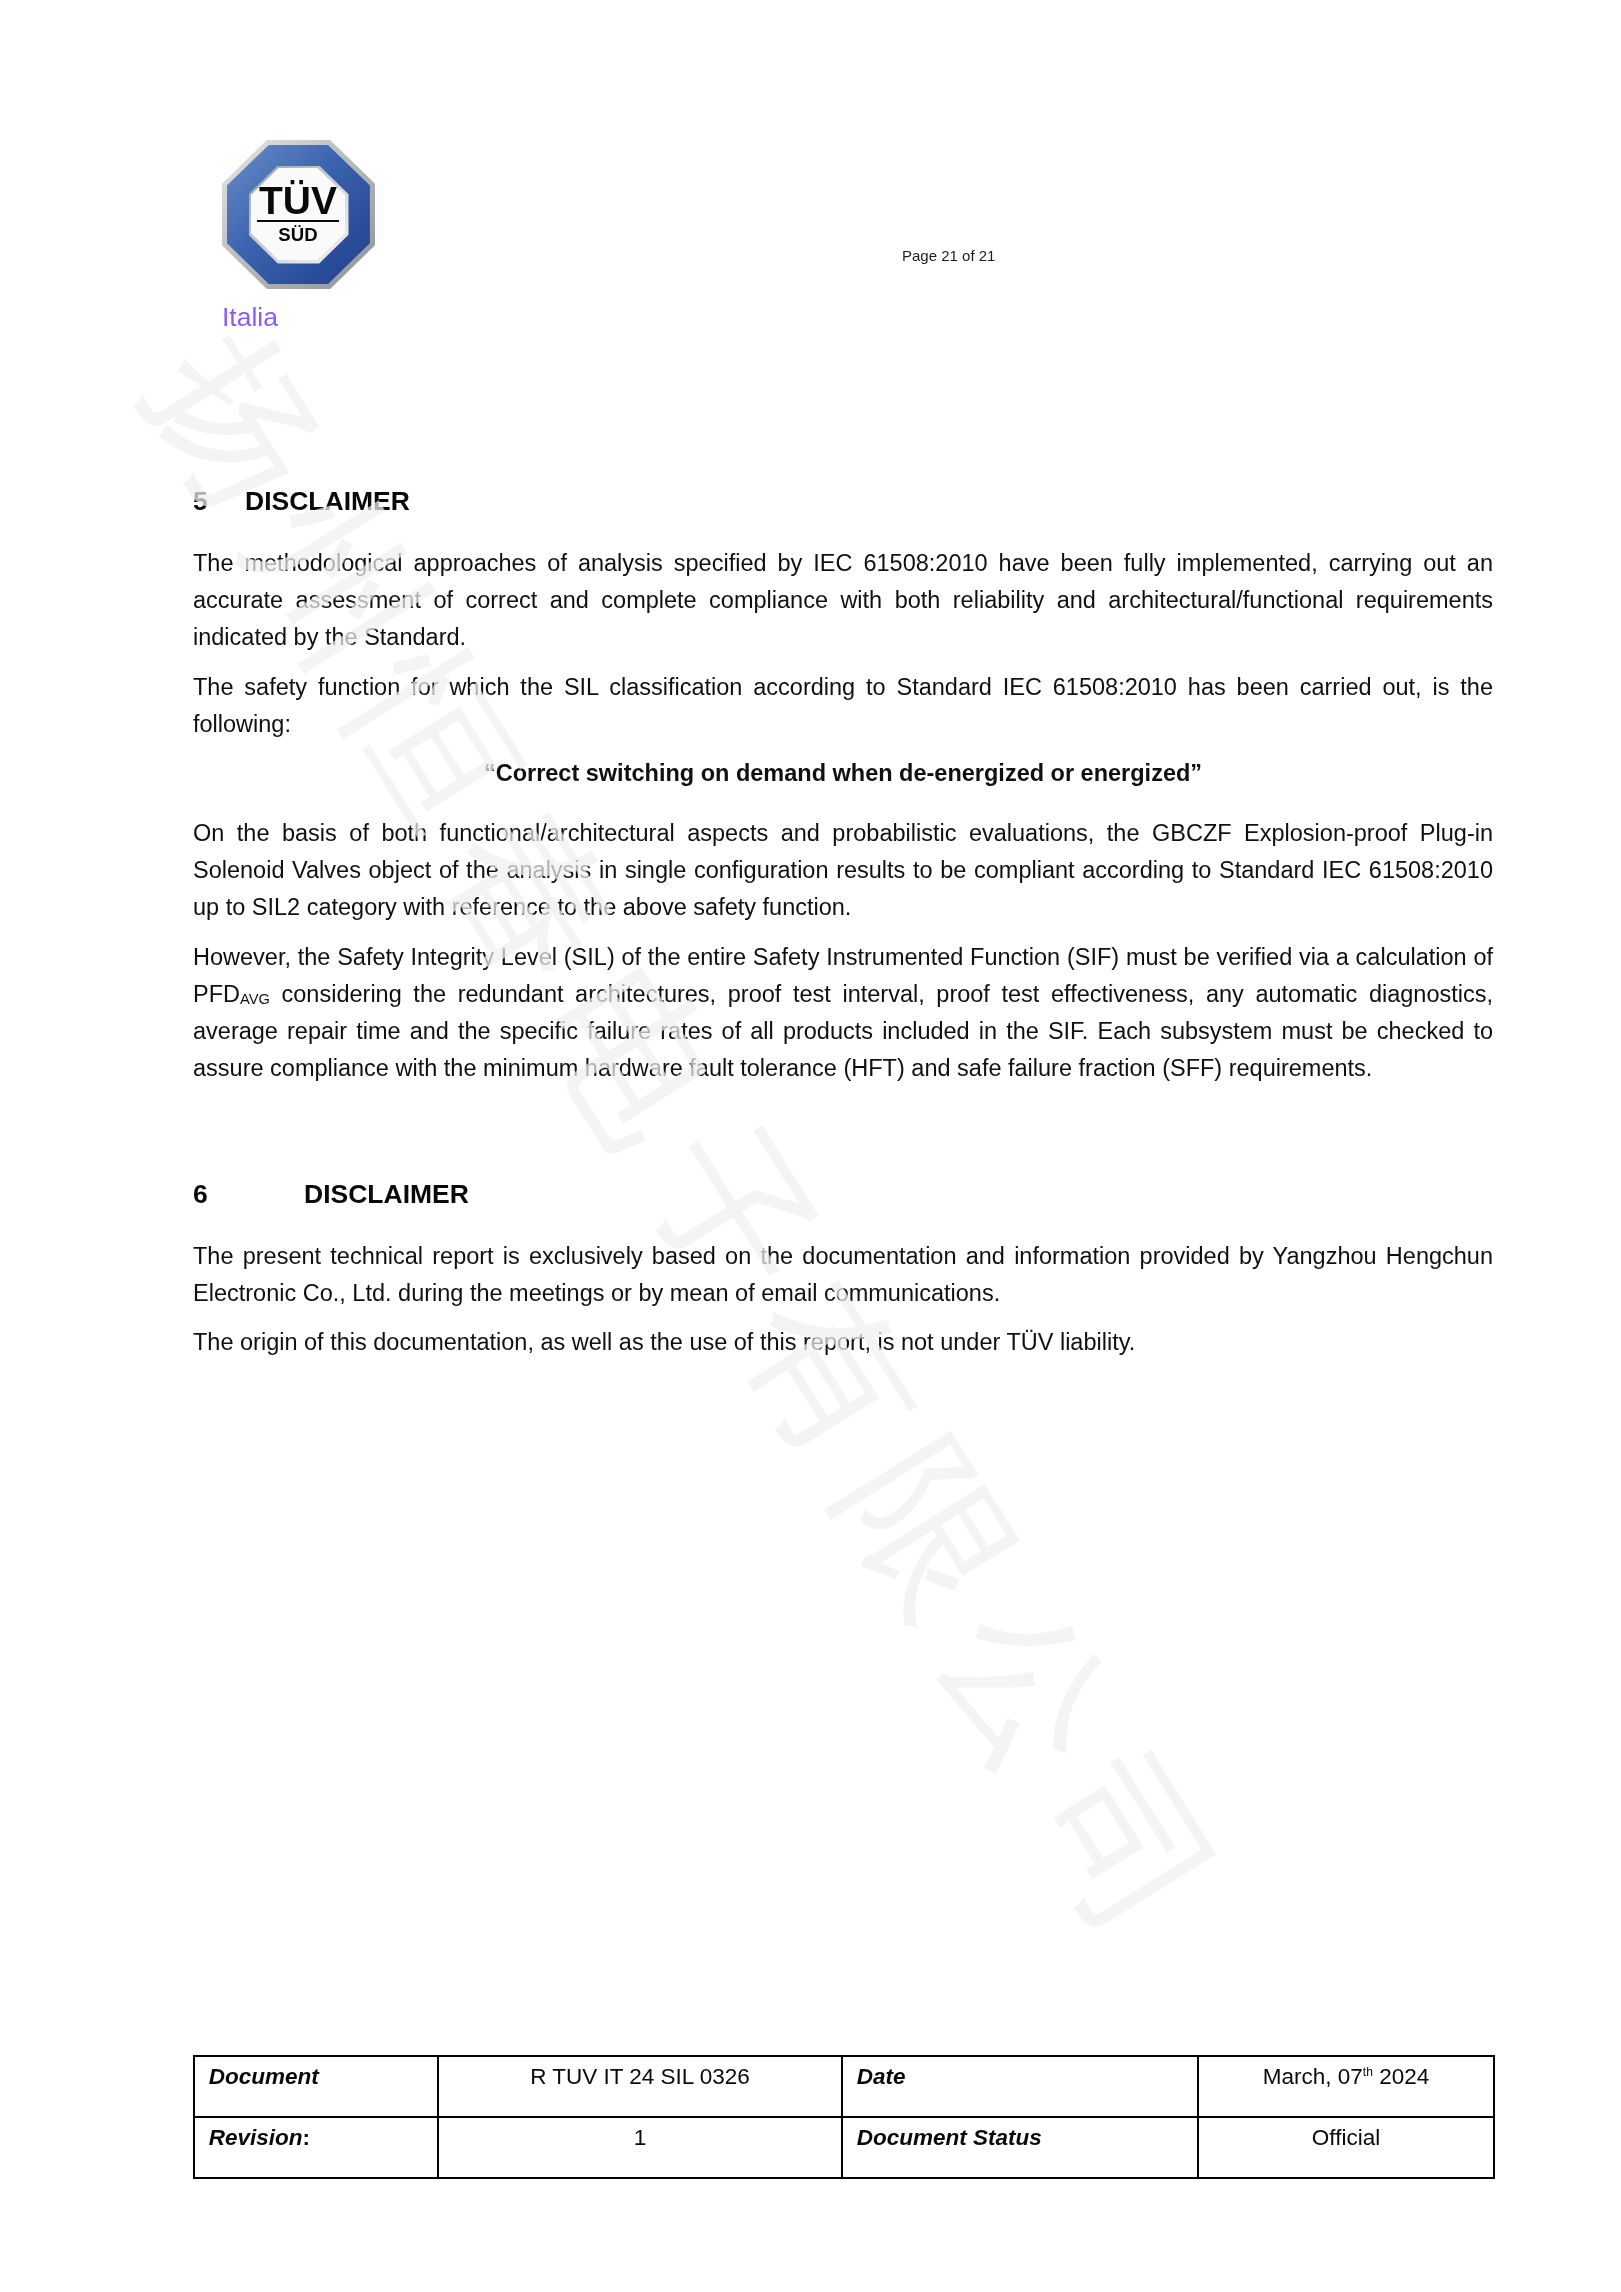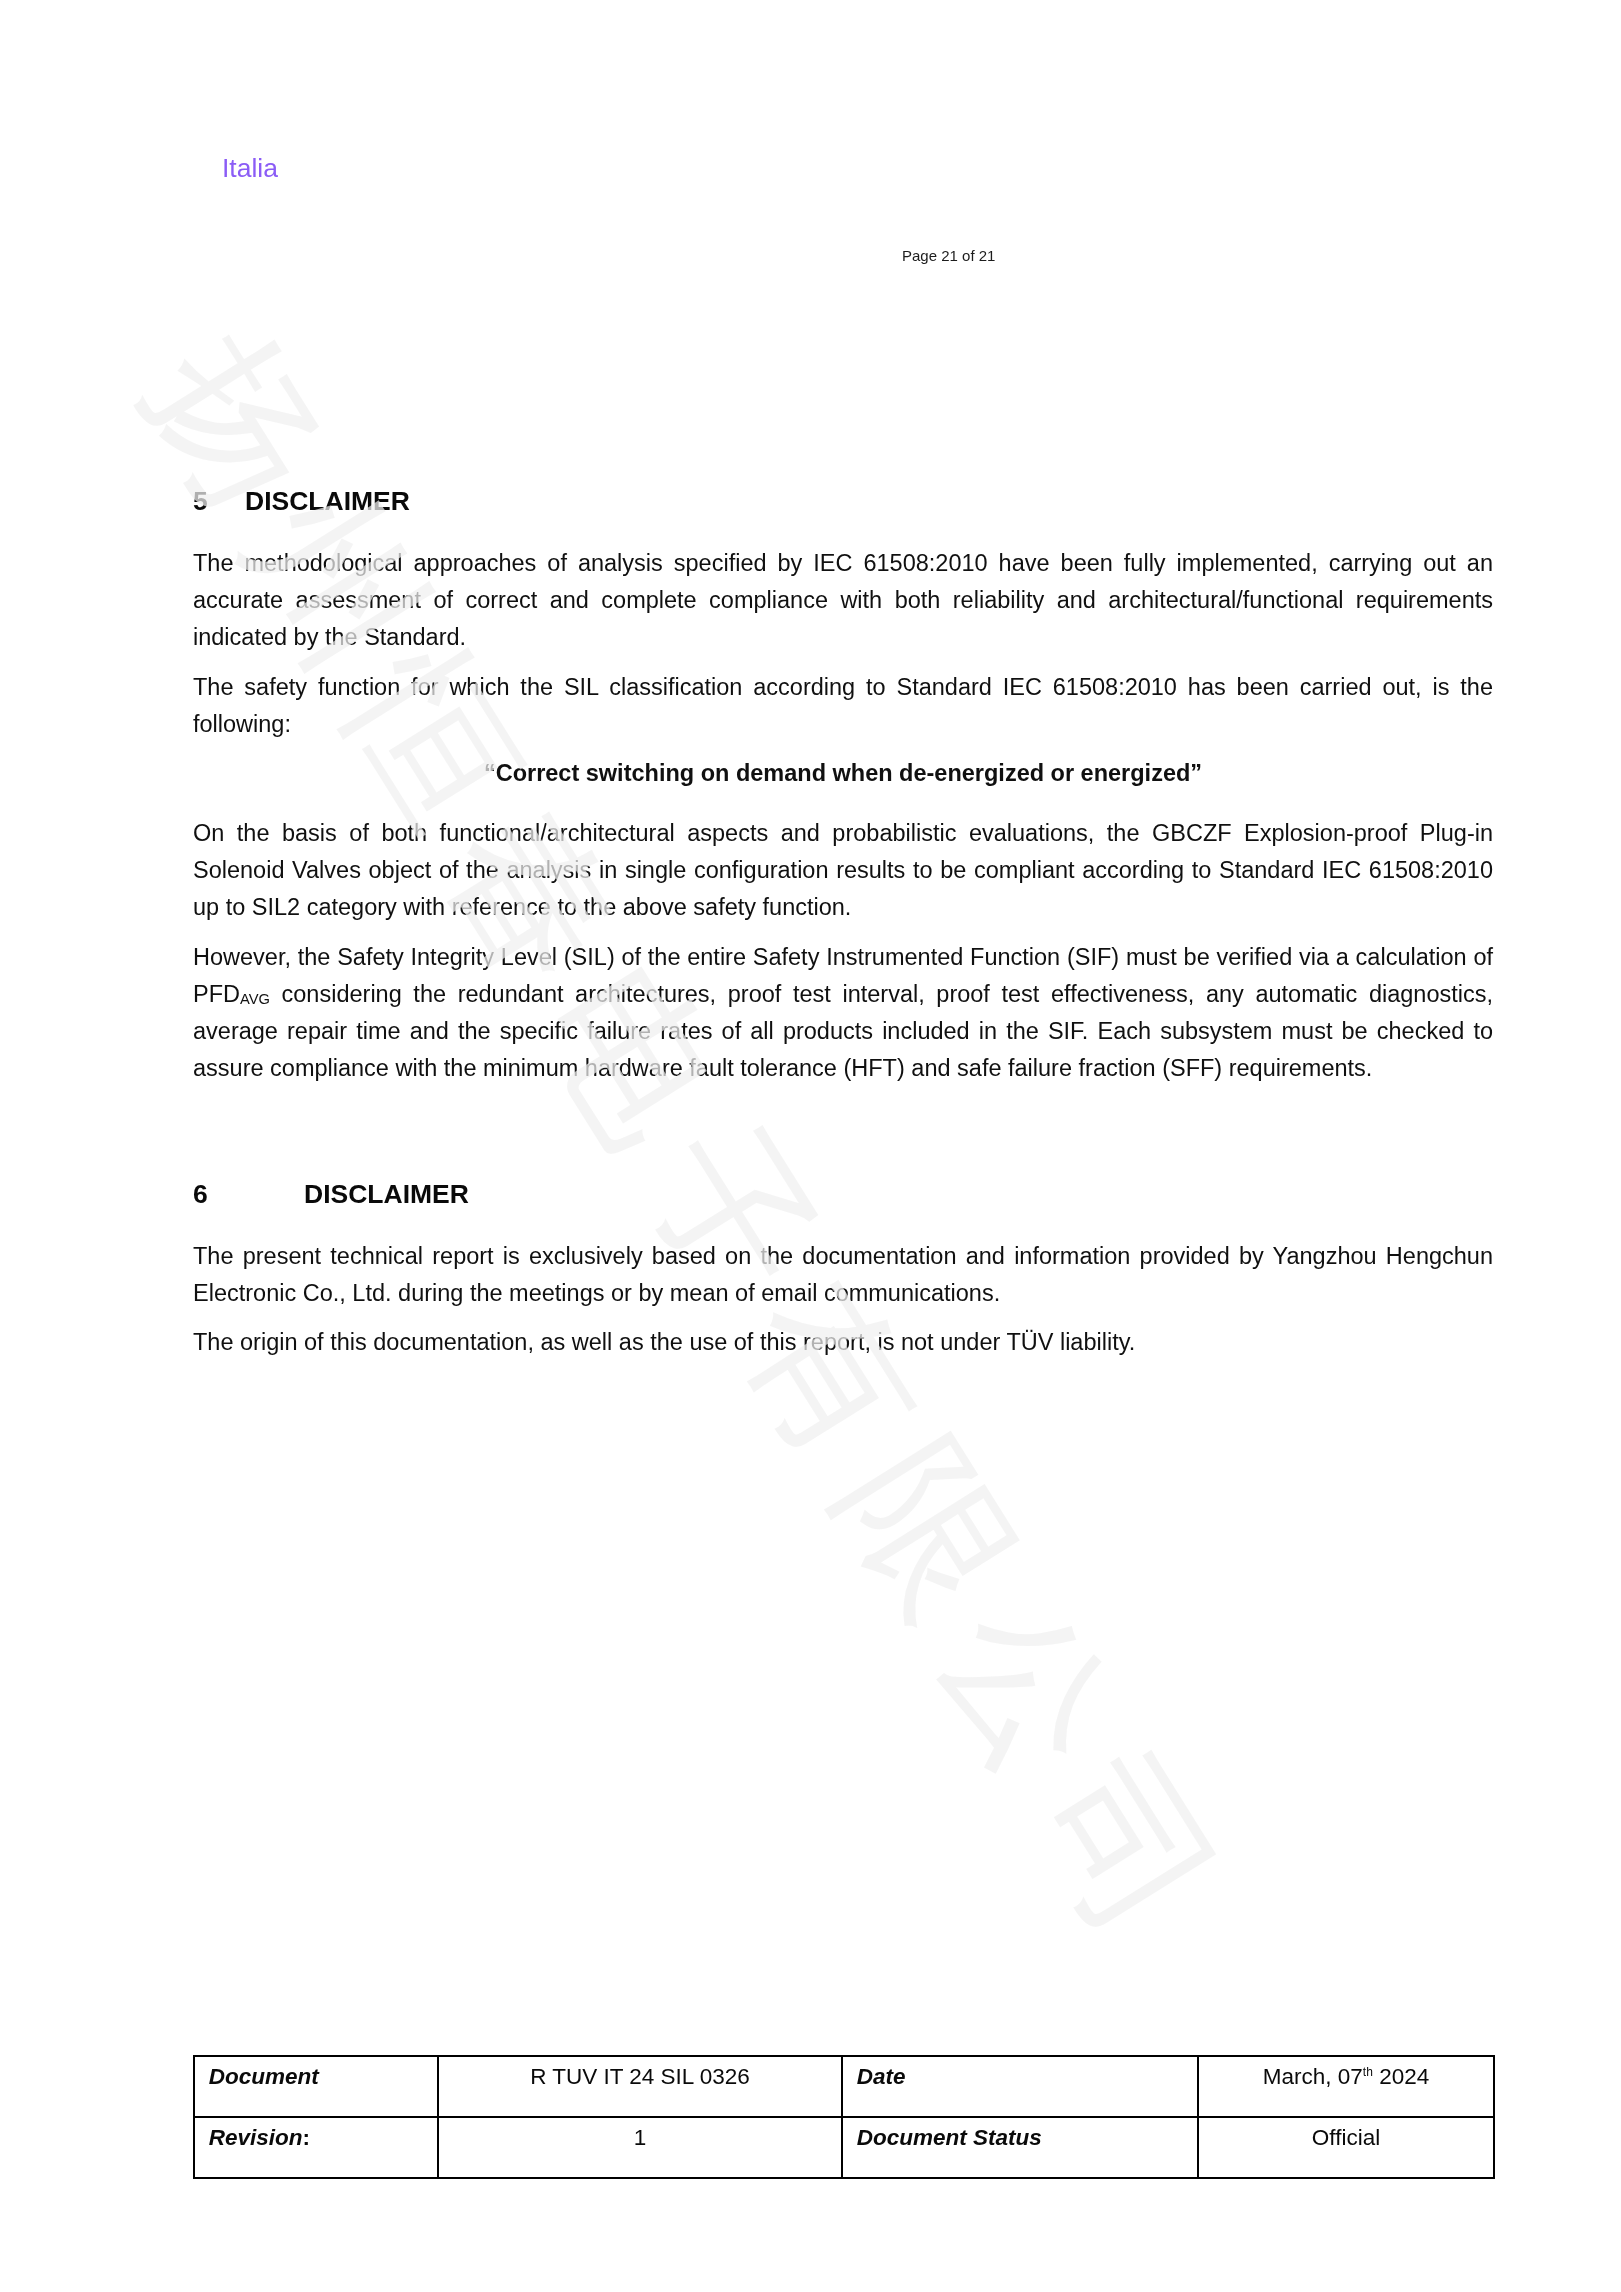--- a/index.html
+++ b/index.html
@@ -171,20 +171,29 @@
     pointer-events: none;
     user-select: none;
   }
 </style>
 </head>
 <body>
 
 <div class="page">
 
   <div class="logo-wrap">
+    <div class="octagon">
+      <div class="oct oct-rim"></div>
+      <div class="oct oct-blue"></div>
+      <div class="oct oct-rim2"></div>
+      <div class="oct oct-white">
+        <div class="logo-tuv">TÜV</div>
+        <div class="logo-sud">SÜD</div>
+      </div>
+    </div>
     <div class="logo-country">Italia</div>
   </div>
 
   <div class="page-number">Page 21 of 21</div>
 
   <div class="content">
 
     <h2 class="section-heading"><span class="section-num-5">5</span><span>DISCLAIMER</span></h2>
 
     <p class="para">The methodological approaches of analysis specified by IEC 61508:2010 have been fully implemented, carrying out an accurate assessment of correct and complete compliance with both reliability and architectural/functional requirements indicated by the Standard.</p>

